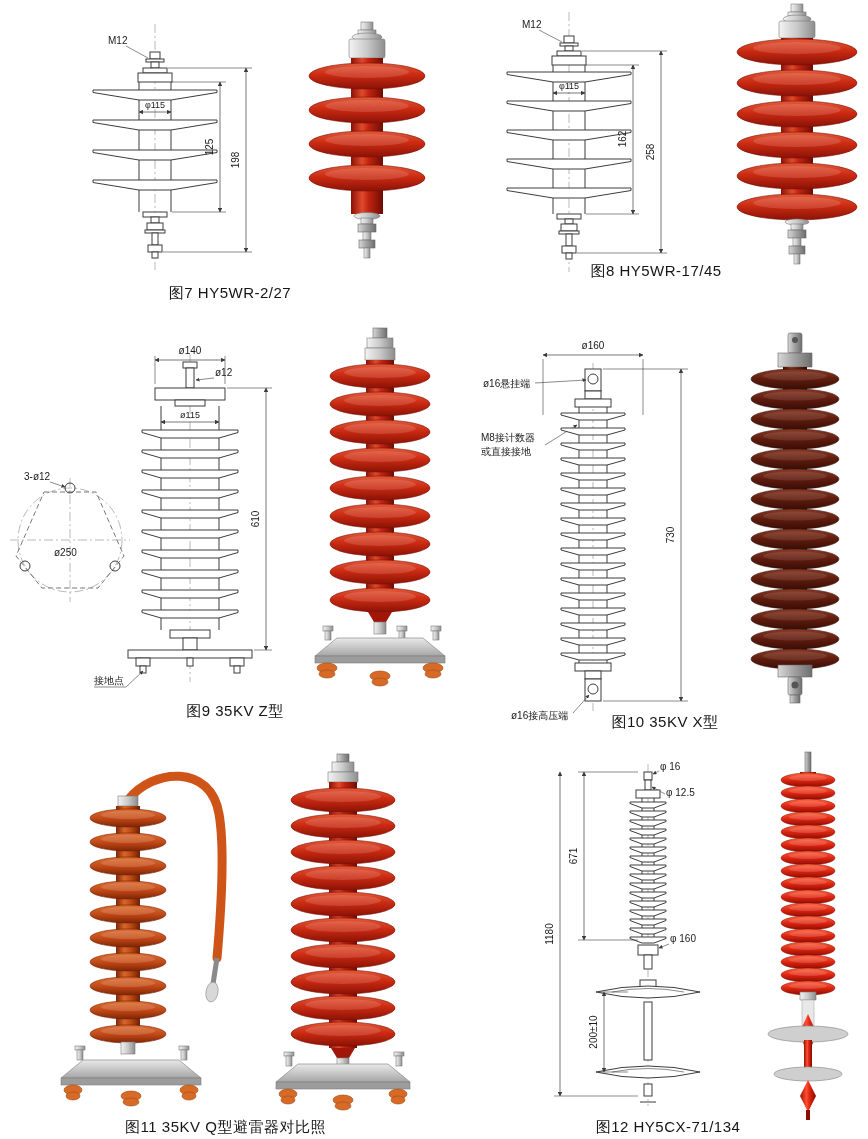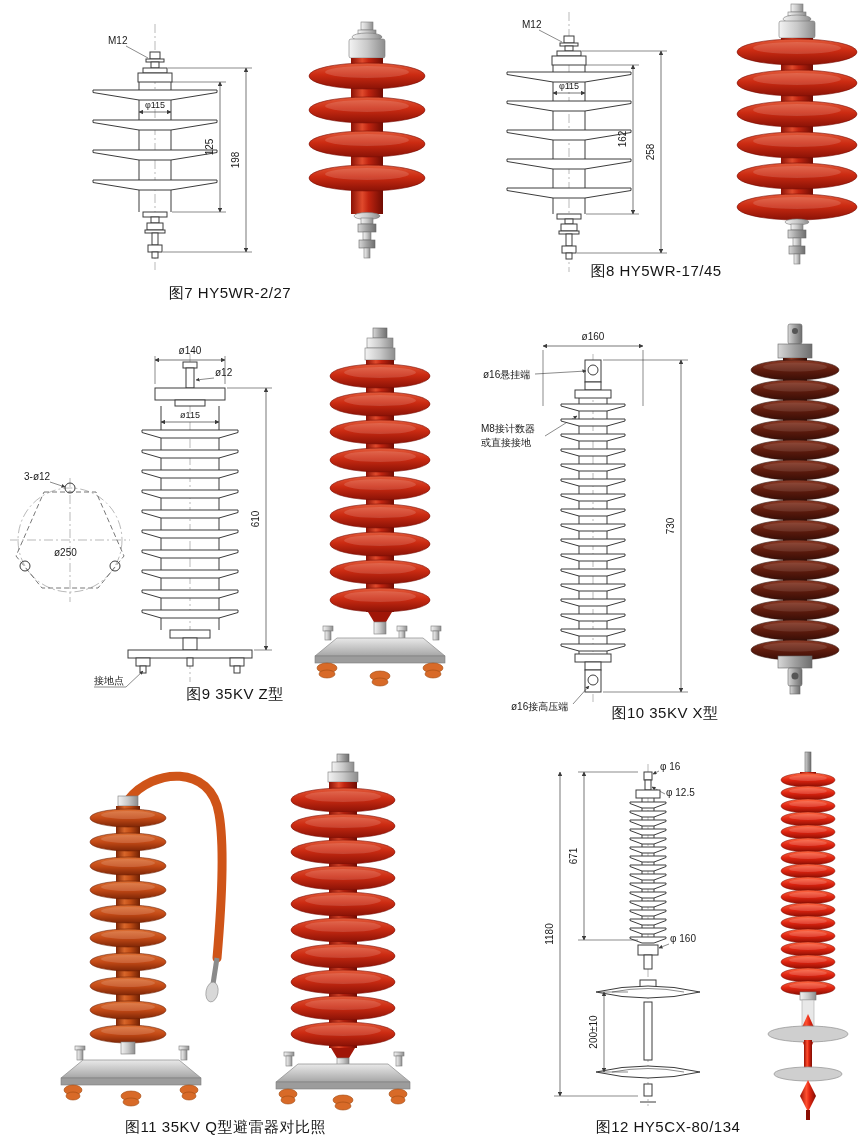--- a/index.html
+++ b/index.html
@@ -373,24 +373,24 @@
       <polygon points="42,314 128,314 150,332 20,332" fill="url(#gPlate)" stroke="#8a8a8a" stroke-width=".7"></polygon>
       <rect x="20" y="332" width="130" height="7" fill="#9c9c9c" stroke="#7e7e7e" stroke-width=".6"></rect>
       <ellipse class="foot" cx="32" cy="344" rx="10" ry="5"></ellipse>
       <ellipse class="foot" cx="32" cy="350" rx="8" ry="4"></ellipse>
       <ellipse class="foot" cx="138" cy="344" rx="10" ry="5"></ellipse>
       <ellipse class="foot" cx="138" cy="350" rx="8" ry="4"></ellipse>
       <ellipse class="foot" cx="85" cy="352" rx="10" ry="5"></ellipse>
       <ellipse class="foot" cx="85" cy="358" rx="8" ry="4"></ellipse>
     </g>
   </svg>
-  <div class="caption" style="top:363px">图9 35KV Z型</div>
+  <div class="caption" style="top:380px">图9 35KV Z型</div>
 </section>
 
-<section class="fig" id="fig10" style="left:465px;top:318px;width:400px;height:408px">
+<section class="fig" id="fig10" style="left:465px;top:327px;width:400px;height:408px">
   <svg style="left:8px;top:6px" width="250" height="390" viewBox="0 0 250 390">
     <line class="cl" x1="120" y1="30" x2="120" y2="378"></line>
     <g>
       <line class="ext" x1="70" y1="26" x2="70" y2="82"></line>
       <line class="ext" x1="170" y1="26" x2="170" y2="82"></line>
       <line class="dim" x1="70" y1="22" x2="170" y2="22" marker-start="url(#ah)" marker-end="url(#ah)"></line>
       <text class="d-txt" x="120" y="16" text-anchor="middle">ø160</text>
     </g>
     <g>
       <rect class="fillw" x="112" y="36" width="16" height="22"></rect>
@@ -634,14 +634,14 @@
       <rect class="metal" x="42" y="242" width="16" height="8"></rect>
       <rect x="44" y="250" width="12" height="26" fill="#e8e8e8" stroke="#aaa" stroke-width=".6"></rect>
       <polygon points="50,264 59,284 50,304 41,284" fill="url(#gBrightRed)"></polygon>
       <ellipse cx="50" cy="284" rx="40" ry="8" fill="#cfcfcf" stroke="#909090" stroke-width=".7"></ellipse>
       <rect x="46" y="290" width="8" height="32" fill="url(#gBrightRed)"></rect>
       <ellipse cx="50" cy="324" rx="34" ry="7" fill="#cfcfcf" stroke="#909090" stroke-width=".7"></ellipse>
       <polygon points="50,330 58,346 50,362 42,346" fill="url(#gBrightRed)"></polygon>
       <rect x="48" y="360" width="4" height="10" fill="#8a0e03"></rect>
     </g>
   </svg>
-  <div class="caption" style="top:370px">图12 HY5CX-80/134</div>
+  <div class="caption" style="top:370px">图12 HY5CX-71/134</div>
 </section>
 
 </body></html>

